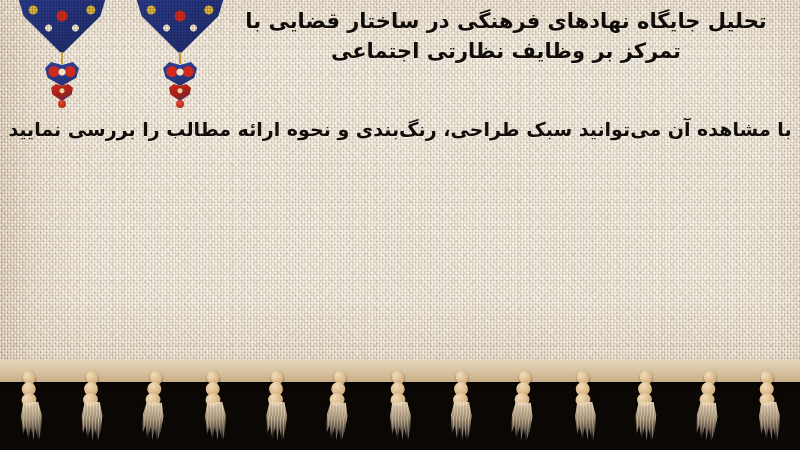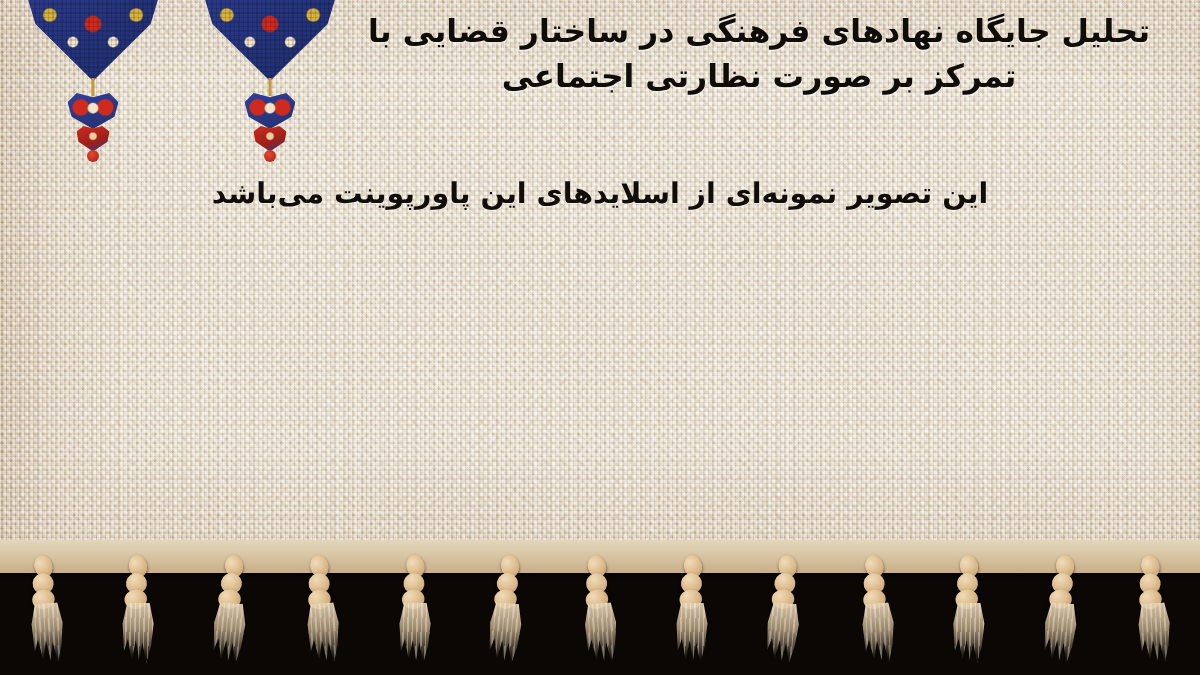--- a/index.html
+++ b/index.html
@@ -201,24 +201,24 @@
     <div class="pend3"></div>
   </div>
   <div class="medallion med-2">
     <div class="med-body"></div>
     <div class="med-stem"></div>
     <div class="pend1"></div>
     <div class="pend2"></div>
     <div class="pend3"></div>
   </div>
 
-  <div class="title">تحلیل جایگاه نهادهای فرهنگی در ساختار قضایی با تمرکز بر صورت نظارتی اجتماعی</div>
+  <div class="title">تحلیل جایگاه نهادهای فرهنگی در ساختار قضایی با تمرکز بر وظایف نظارتی اجتماعی</div>
 
   <div class="body-block">
-    <div class="body-line">این تصویر نمونه‌ای از اسلایدهای این پاورپوینت می‌باشد</div>
+    <div class="body-line">با مشاهده آن می‌توانید سبک طراحی، رنگ‌بندی و نحوه ارائه مطالب را بررسی نمایید</div>
   </div>
 
   <div class="fringe-zone">
     <div class="fringe-edge"></div>
     <div id="tassels">
         <div class="tassel" style="left: 17.7692px; transform: rotate(-4deg);">
           <div class="knotA"></div>
           <div class="knotB"></div>
           <div class="knotC"></div>
           <div class="skirt"></div>

